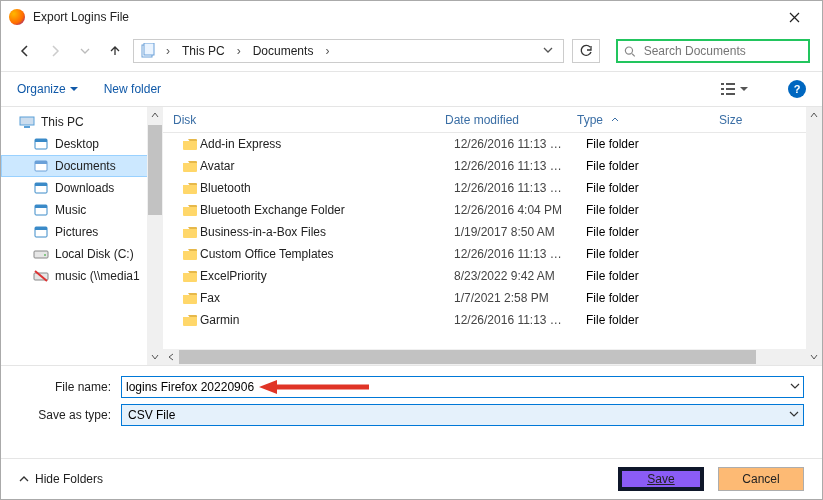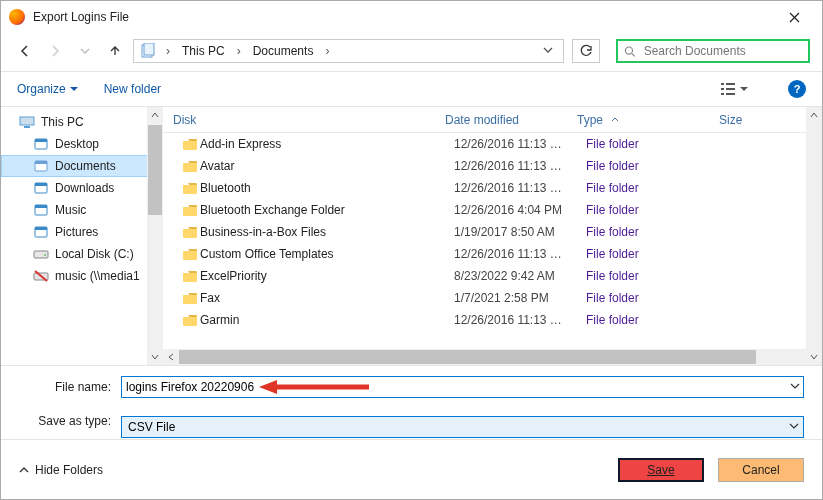--- a/index.html
+++ b/index.html
@@ -57,44 +57,44 @@
   .col-type { width:142px; display:flex; align-items:center; gap:8px; }
   .col-size { width:100px; }
   .hscroll-outer { position:absolute; right:0; top:0; bottom:0; width:16px; background:#f0f0f0; }
   .hscroll-up, .hscroll-down { position:absolute; right:0; width:16px; height:16px; display:flex; align-items:center; justify-content:center; color:#555; }
   .hscroll-up { top:0; } .hscroll-down { bottom:0; }
   .rows { flex:1; overflow:hidden; }
   .row { height:22px; display:flex; align-items:center; padding-left:19px; color:#222; }
   .row .ricon { width:18px; display:flex; align-items:center; }
   .row .rname { width:254px; white-space:nowrap; overflow:hidden; text-overflow:ellipsis; }
   .row .rdate { width:132px; color:#444; white-space:nowrap; overflow:hidden; text-overflow:ellipsis; }
-  .row .rtype { width:142px; color:#4c1d95; }
+  .row .rtype { width:142px; color:#000000; }
   .hscrollbar { height:16px; background:#f0f0f0; display:flex; align-items:center; position:relative; }
   .hscrollbar .harr { width:16px; height:16px; display:flex; align-items:center; justify-content:center; color:#555; }
   .hscrollbar .htrack { flex:1; height:16px; position:relative; }
   .hscrollbar .hthumb { position:absolute; left:0; top:1px; height:14px; width:92%; background:#c2c2c2; }
 
   
   .formarea { padding:10px 18px 4px 18px; background:#fff;}
   .formrow { display:flex; align-items:center; margin-bottom:6px; }
   .formlbl { width:102px; text-align:right; padding-right:10px; color:#222; }
   .formctl { flex:1; position:relative; }
   .txtbox { width:100%; height:22px; border:1px solid #0078d7; padding:0 18px 0 4px; font-size:12px; outline:none; }
-  .combo { width:100%; height:22px; border:1px solid #0078d7; background:#e5f1fb; padding:0 18px 0 6px; font-size:12px; display:flex; align-items:center; position:relative;margin-top:12px; }
+  .combo { width:100%; height:22px; border:1px solid #0078d7; background:#e5f1fb; padding:0 18px 0 6px; font-size:12px; display:flex; align-items:center; position:relative; }
   .combo-chevron, .txt-chevron { position:absolute; right:4px; top:50%; transform:translateY(-50%); color:#333; }
 
   
   .red-arrow { position:absolute; pointer-events:none; }
 
   
-  .footer { position:absolute; left:0; right:0; bottom:0; height:60px; border-top:1px solid #e5e5e5; display:flex; align-items:center; padding:0 18px; gap:14px; }
+  .footer { position:absolute; left:0; right:0; bottom:0; height:41px; border-top:1px solid #e5e5e5; display:flex; align-items:center; padding:0 18px; gap:14px; }
   .footer .hidefold { display:flex; align-items:center; gap:6px; color:#222; }
   .footer .spacer { flex:1; }
   .btn { min-width:86px; height:24px; border:1px solid #adadad; background:#fdba74; display:flex; align-items:center; justify-content:center; font-size:12px; color:#222; }
-  .btn.primary { border:2px solid #0f172a; background:#ef4444;text-decoration:underline; }
+  .btn.primary { border:4px solid #0f172a; background:#8b5cf6;text-decoration:underline; }
   .btn .ul { text-decoration:underline; }
 
   .folder-svg path { fill:#ffd76a; }
   .folder-svg .top { fill:#e6b84a; }
 </style>
 </head>
 <body>
 
 <div class="titlebar">
   <span class="ff-icon"></span>

